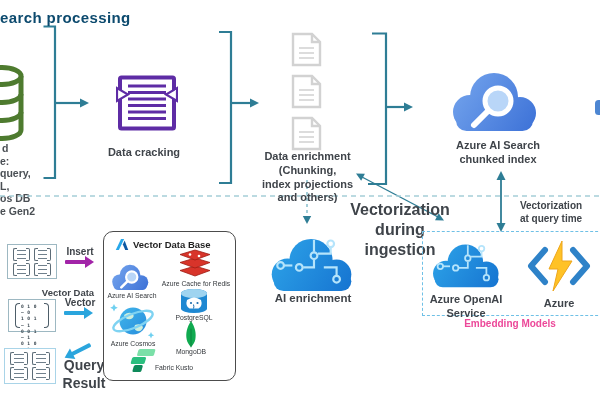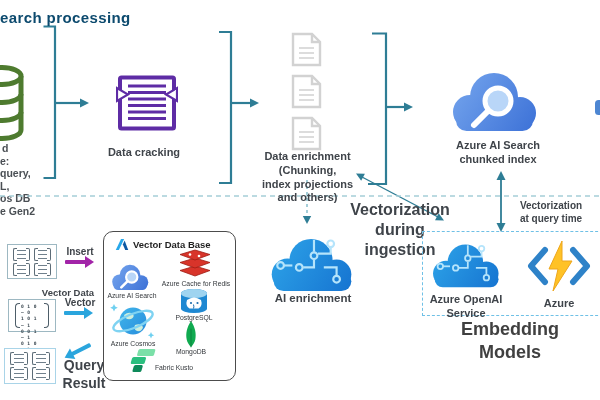--- a/index.html
+++ b/index.html
@@ -219,21 +219,21 @@
 Service</div>
 
 <svg class="abs" style="left:526px;top:240px;z-index:2;" width="66" height="52" viewBox="0 0 66 52">
   <g fill="none" stroke="#2e82c8" stroke-width="6" stroke-linecap="round" stroke-linejoin="round">
     <polyline points="19,10 5,26 19,42"></polyline>
     <polyline points="47,10 61,26 47,42"></polyline>
   </g>
   <polygon points="36,1 23,29 32,29 27,51 46,21 36,21" fill="#ffc226" stroke="#eda61c" stroke-width="1"></polygon>
 </svg>
 <div class="lbl" style="left:526px;top:297px;width:66px;font-size:11px;z-index:2;">Azure</div>
-<div class="lbl" style="left:428px;top:318px;width:164px;font-size:18px;color:#404040;z-index:2;">Embedding Models</div>
+<div class="lbl" style="left:428px;top:318px;width:164px;font-size:10px;color:#ec4899;z-index:2;">Embedding Models</div>
 
 <div class="mbox" style="left:7px;top:244px;width:50px;height:35px;z-index:2;">
   <span class="mm">
       <i></i>
     </span>
   <span class="mm">
       <i></i>
     </span>
   <span class="mm">
       <i></i>

